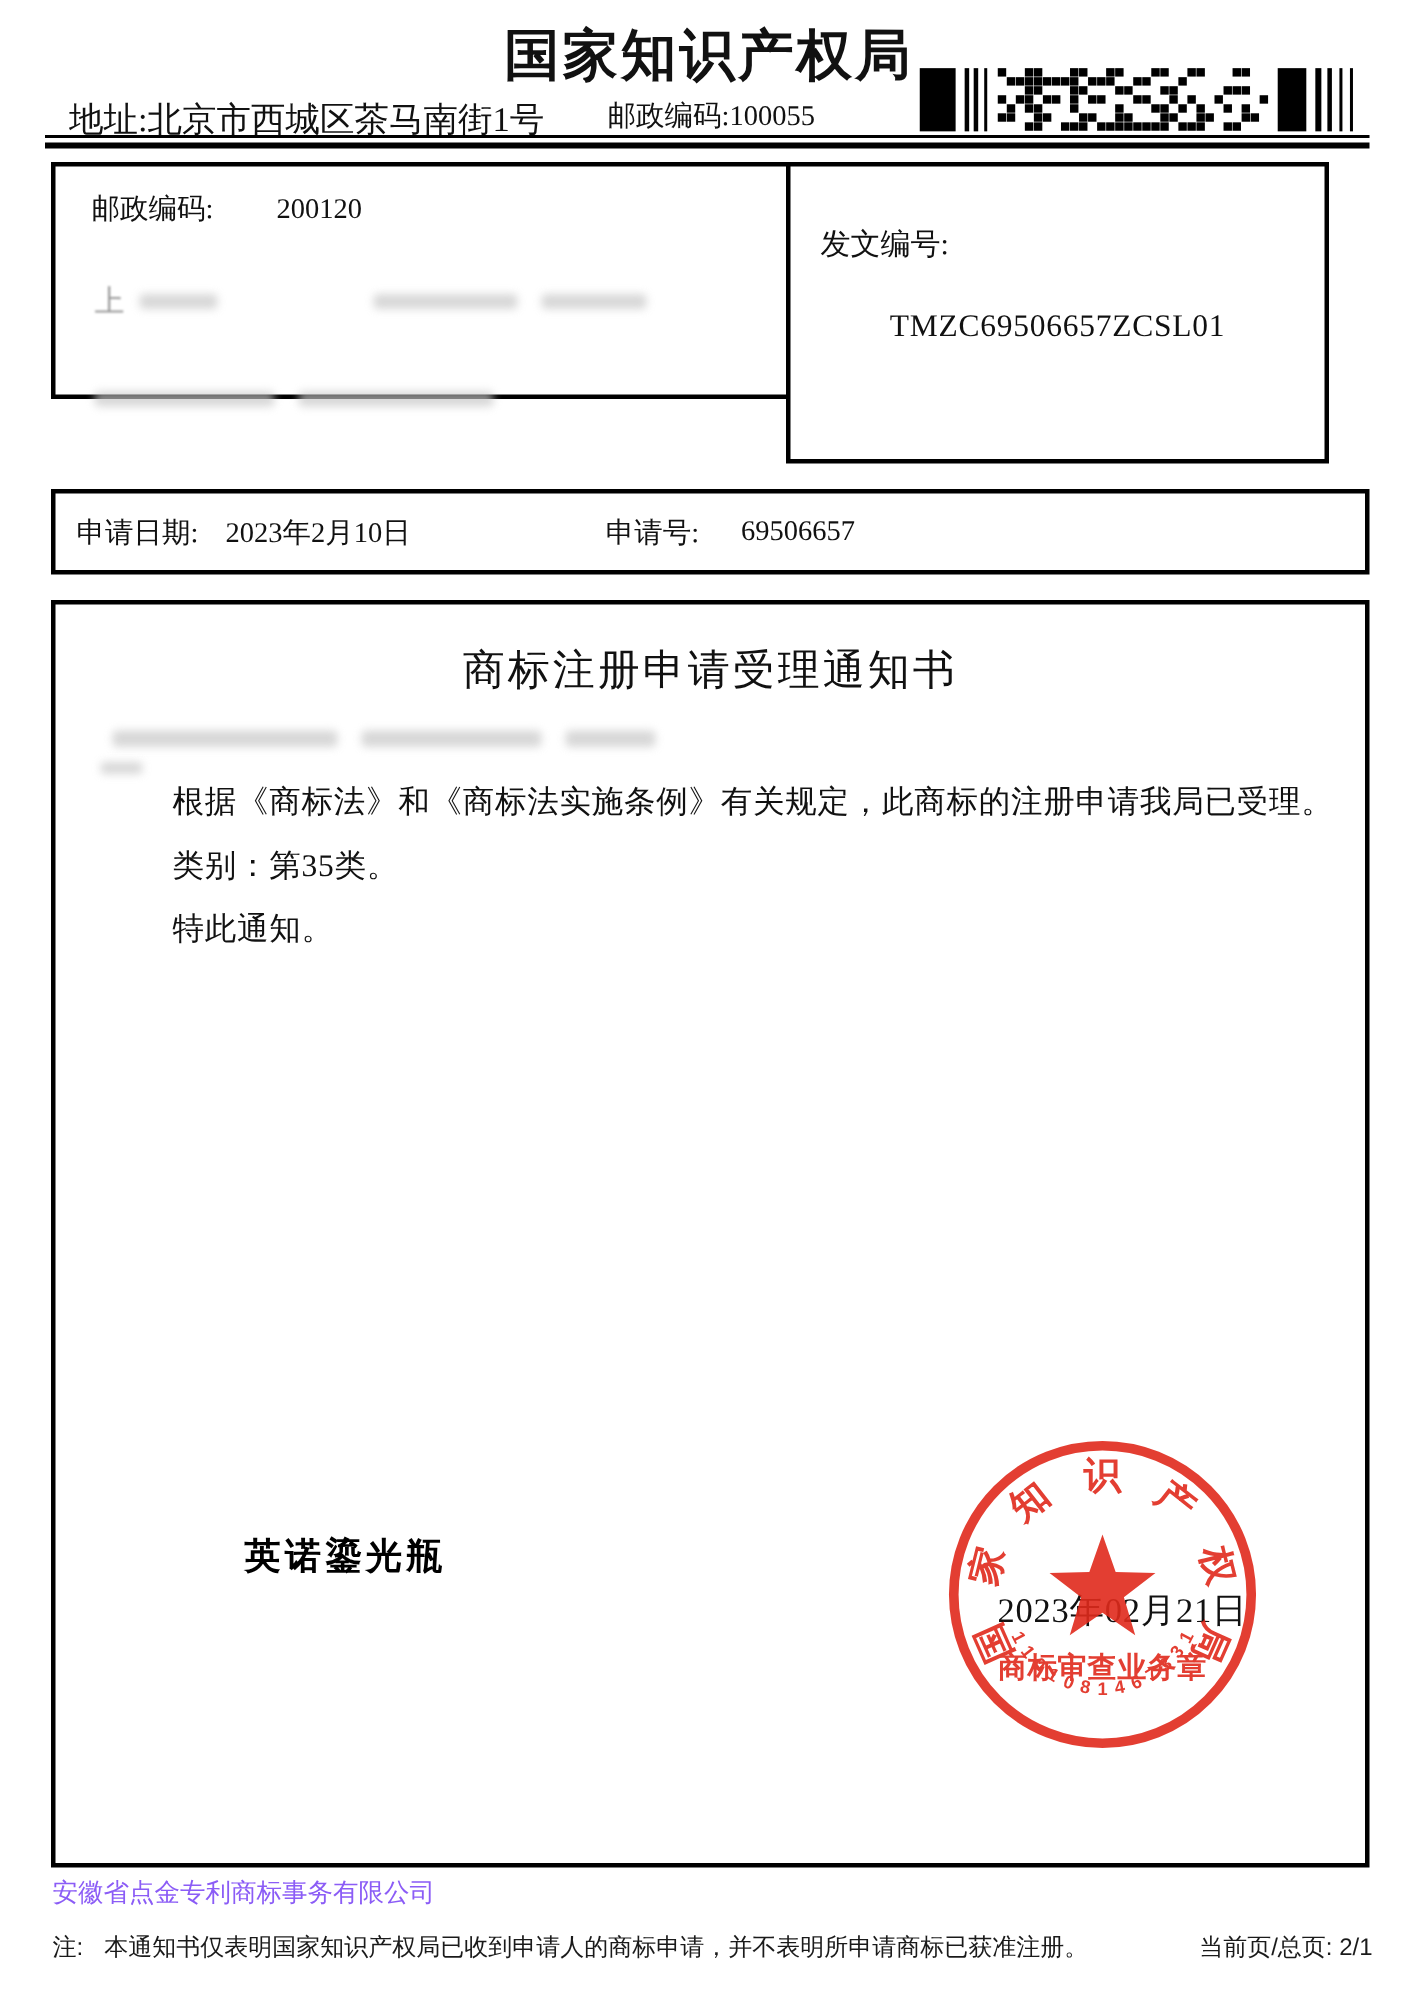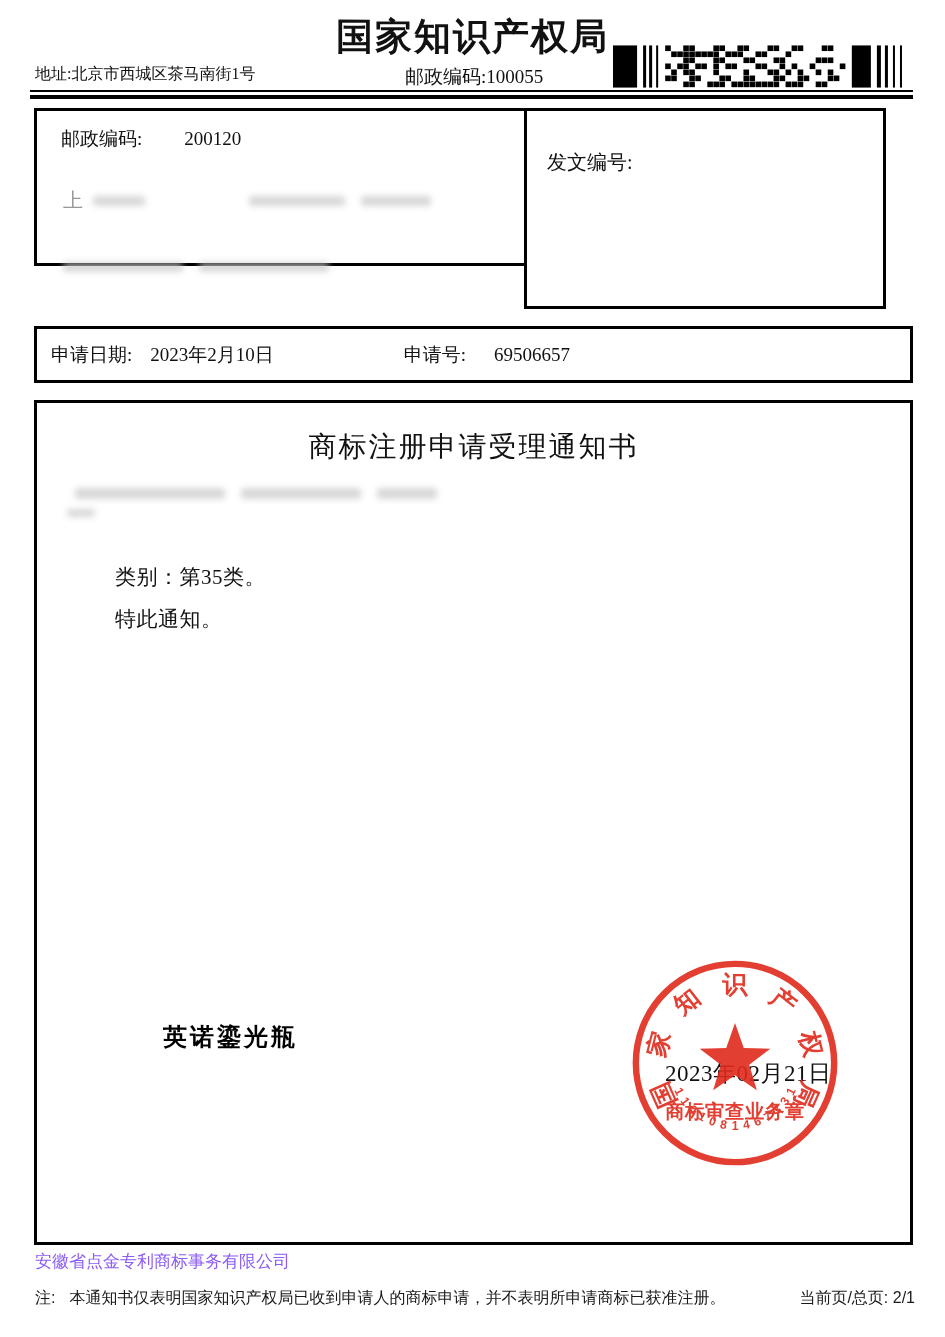--- a/index.html
+++ b/index.html
@@ -7,21 +7,21 @@
 
   .page {
     position:relative; width:945px; height:1337px; background:#fff;
     overflow:hidden; font-family:"Liberation Serif","DejaVu Serif",serif; color:#111;
   }
 
   .doc-title {
     position:absolute; top:12px; left:0; width:100%; text-align:center;
     font-size:37px; font-weight:700; letter-spacing:2px;
   }
-  .addr       { position:absolute; top:64px; left:35px;  font-size:16px; }
+  .addr       { position:absolute; top:64px; left:46px;  font-size:23px; }
   .postal-hdr { position:absolute; top:64px; left:405px; font-size:19px; }
   .barcode    { position:absolute; top:45px; left:613px; }
 
   .rule-thin  { position:absolute; top:90px; left:30px; width:883px; height:2px; background:#000; }
   .rule-thick { position:absolute; top:95px; left:30px; width:883px; height:4px; background:#000; }
 
   .box { position:absolute; border:3px solid #000; background:#fff; }
   .recipient-box { top:108px; left:34px;  width:497px; height:158px; }
   .docnum-box    { top:108px; left:524px; width:362px; height:201px; }
   .meta-bar      { top:326px; left:34px;  width:879px; height:57px; display:flex; align-items:center; padding-left:14px; font-size:19px; }
@@ -213,39 +213,41 @@
     <div class="redacted-line r1">
       <span class="faded-char">上</span><span class="smudge" style="width:52px"></span><span class="smudge" style="width:96px;margin-left:88px"></span><span class="smudge" style="width:70px"></span>
     </div>
     <div class="redacted-line r2">
       <span class="smudge" style="width:120px"></span><span class="smudge" style="width:130px"></span>
     </div>
   </div>
 
   <div class="box docnum-box">
     <div class="docnum-label">发文编号:</div>
+    <div class="docnum-value">TMZC69506657ZCSL01</div>
   </div>
 
   <div class="box meta-bar">
     <span>申请日期:</span>
     <span class="gap1">2023年2月10日</span>
     <span class="l2">申请号:</span>
     <span class="gap2">69506657</span>
   </div>
 
   <div class="box main-box">
     <div class="notice-title">商标注册申请受理通知书</div>
 
     <div class="redacted-line a1">
       <span class="smudge" style="width:150px;height:11px"></span><span class="smudge" style="width:120px;height:11px"></span><span class="smudge" style="width:60px;height:11px"></span>
     </div>
     <div class="redacted-line a2">
       <span class="smudge" style="width:28px;height:8px"></span>
     </div>
 
+    <p class="body-line p1">根据《商标法》和《商标法实施条例》有关规定，此商标的注册申请我局已受理。</p>
     <p class="body-line p2">类别：第35类。</p>
     <p class="body-line p3">特此通知。</p>
 
     <div class="trademark">英诺鎏光瓶</div>
 
     <div class="seal-date">2023年02月21日</div>
 
     <svg id="seal-svg" class="seal-svg" viewBox="0 0 300 300">
       <circle cx="150" cy="150" r="139" fill="none" stroke-width="9" stroke="#e02a1c"></circle>
       <polygon points="150,94 162.3,129 199.5,129.9 170,152.5 180.6,188.1 150,167 119.4,188.1 130,152.5 100.5,129.9 137.7,129" fill="#e02a1c"></polygon>

